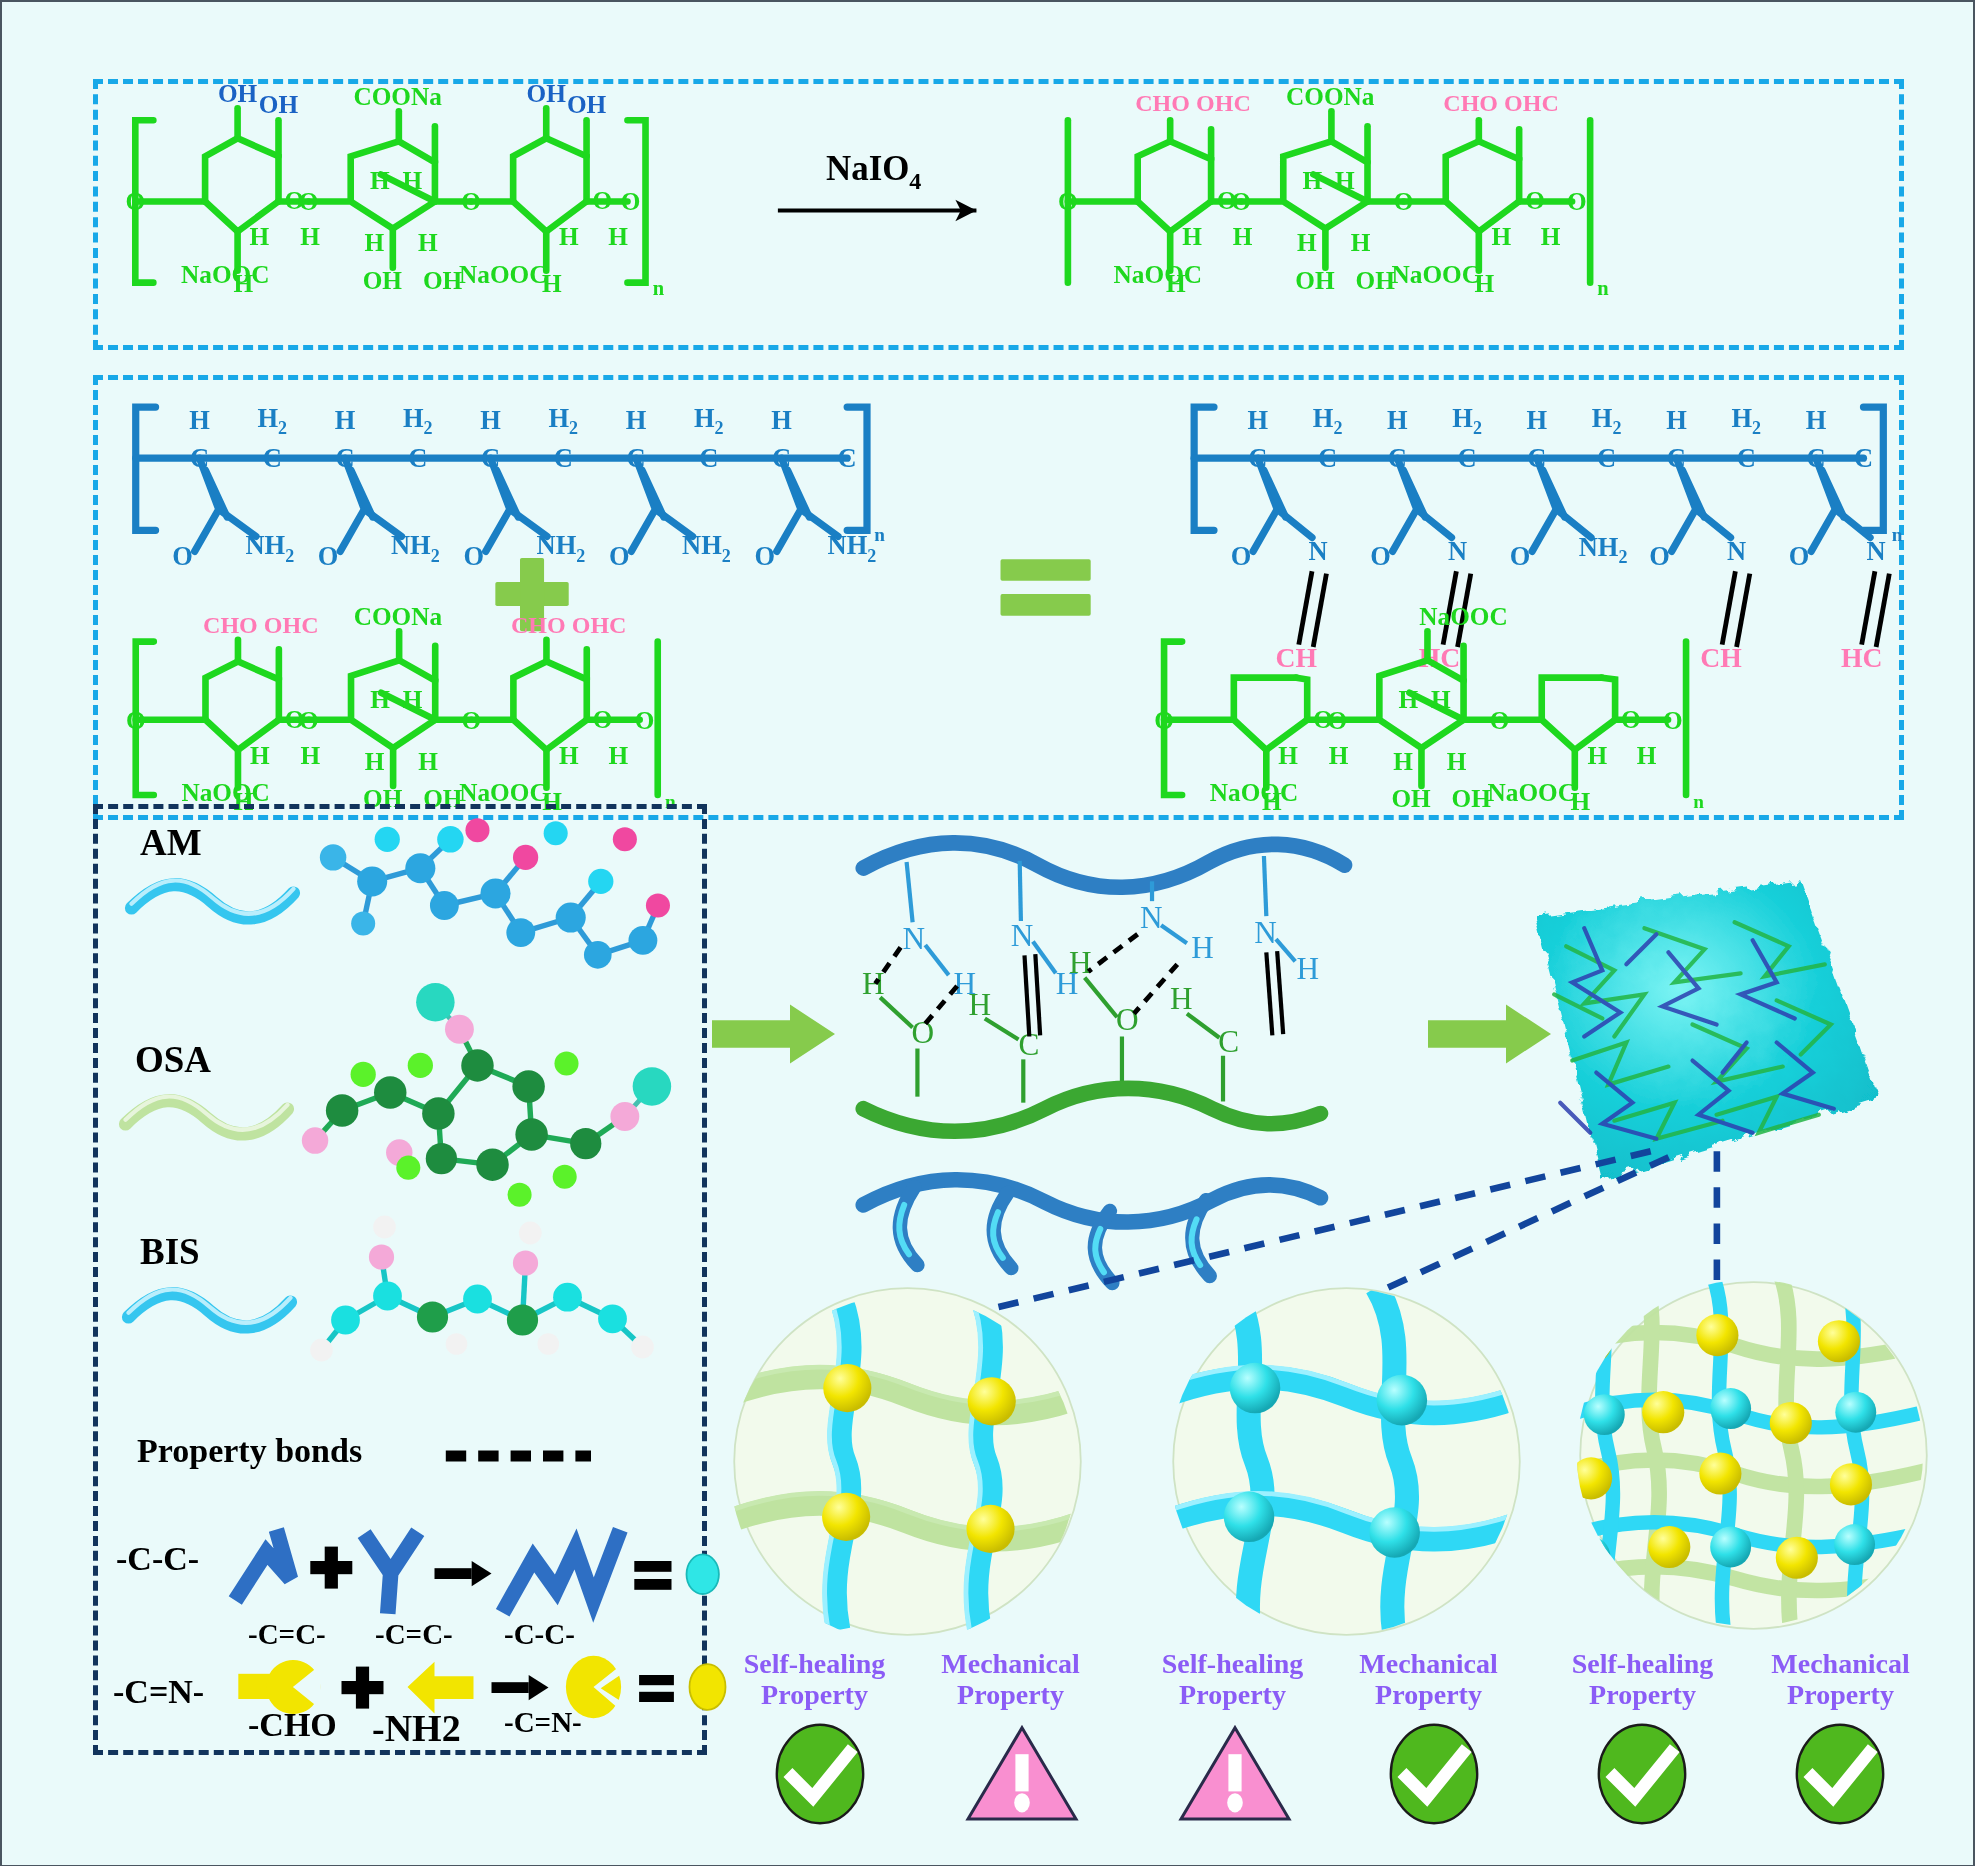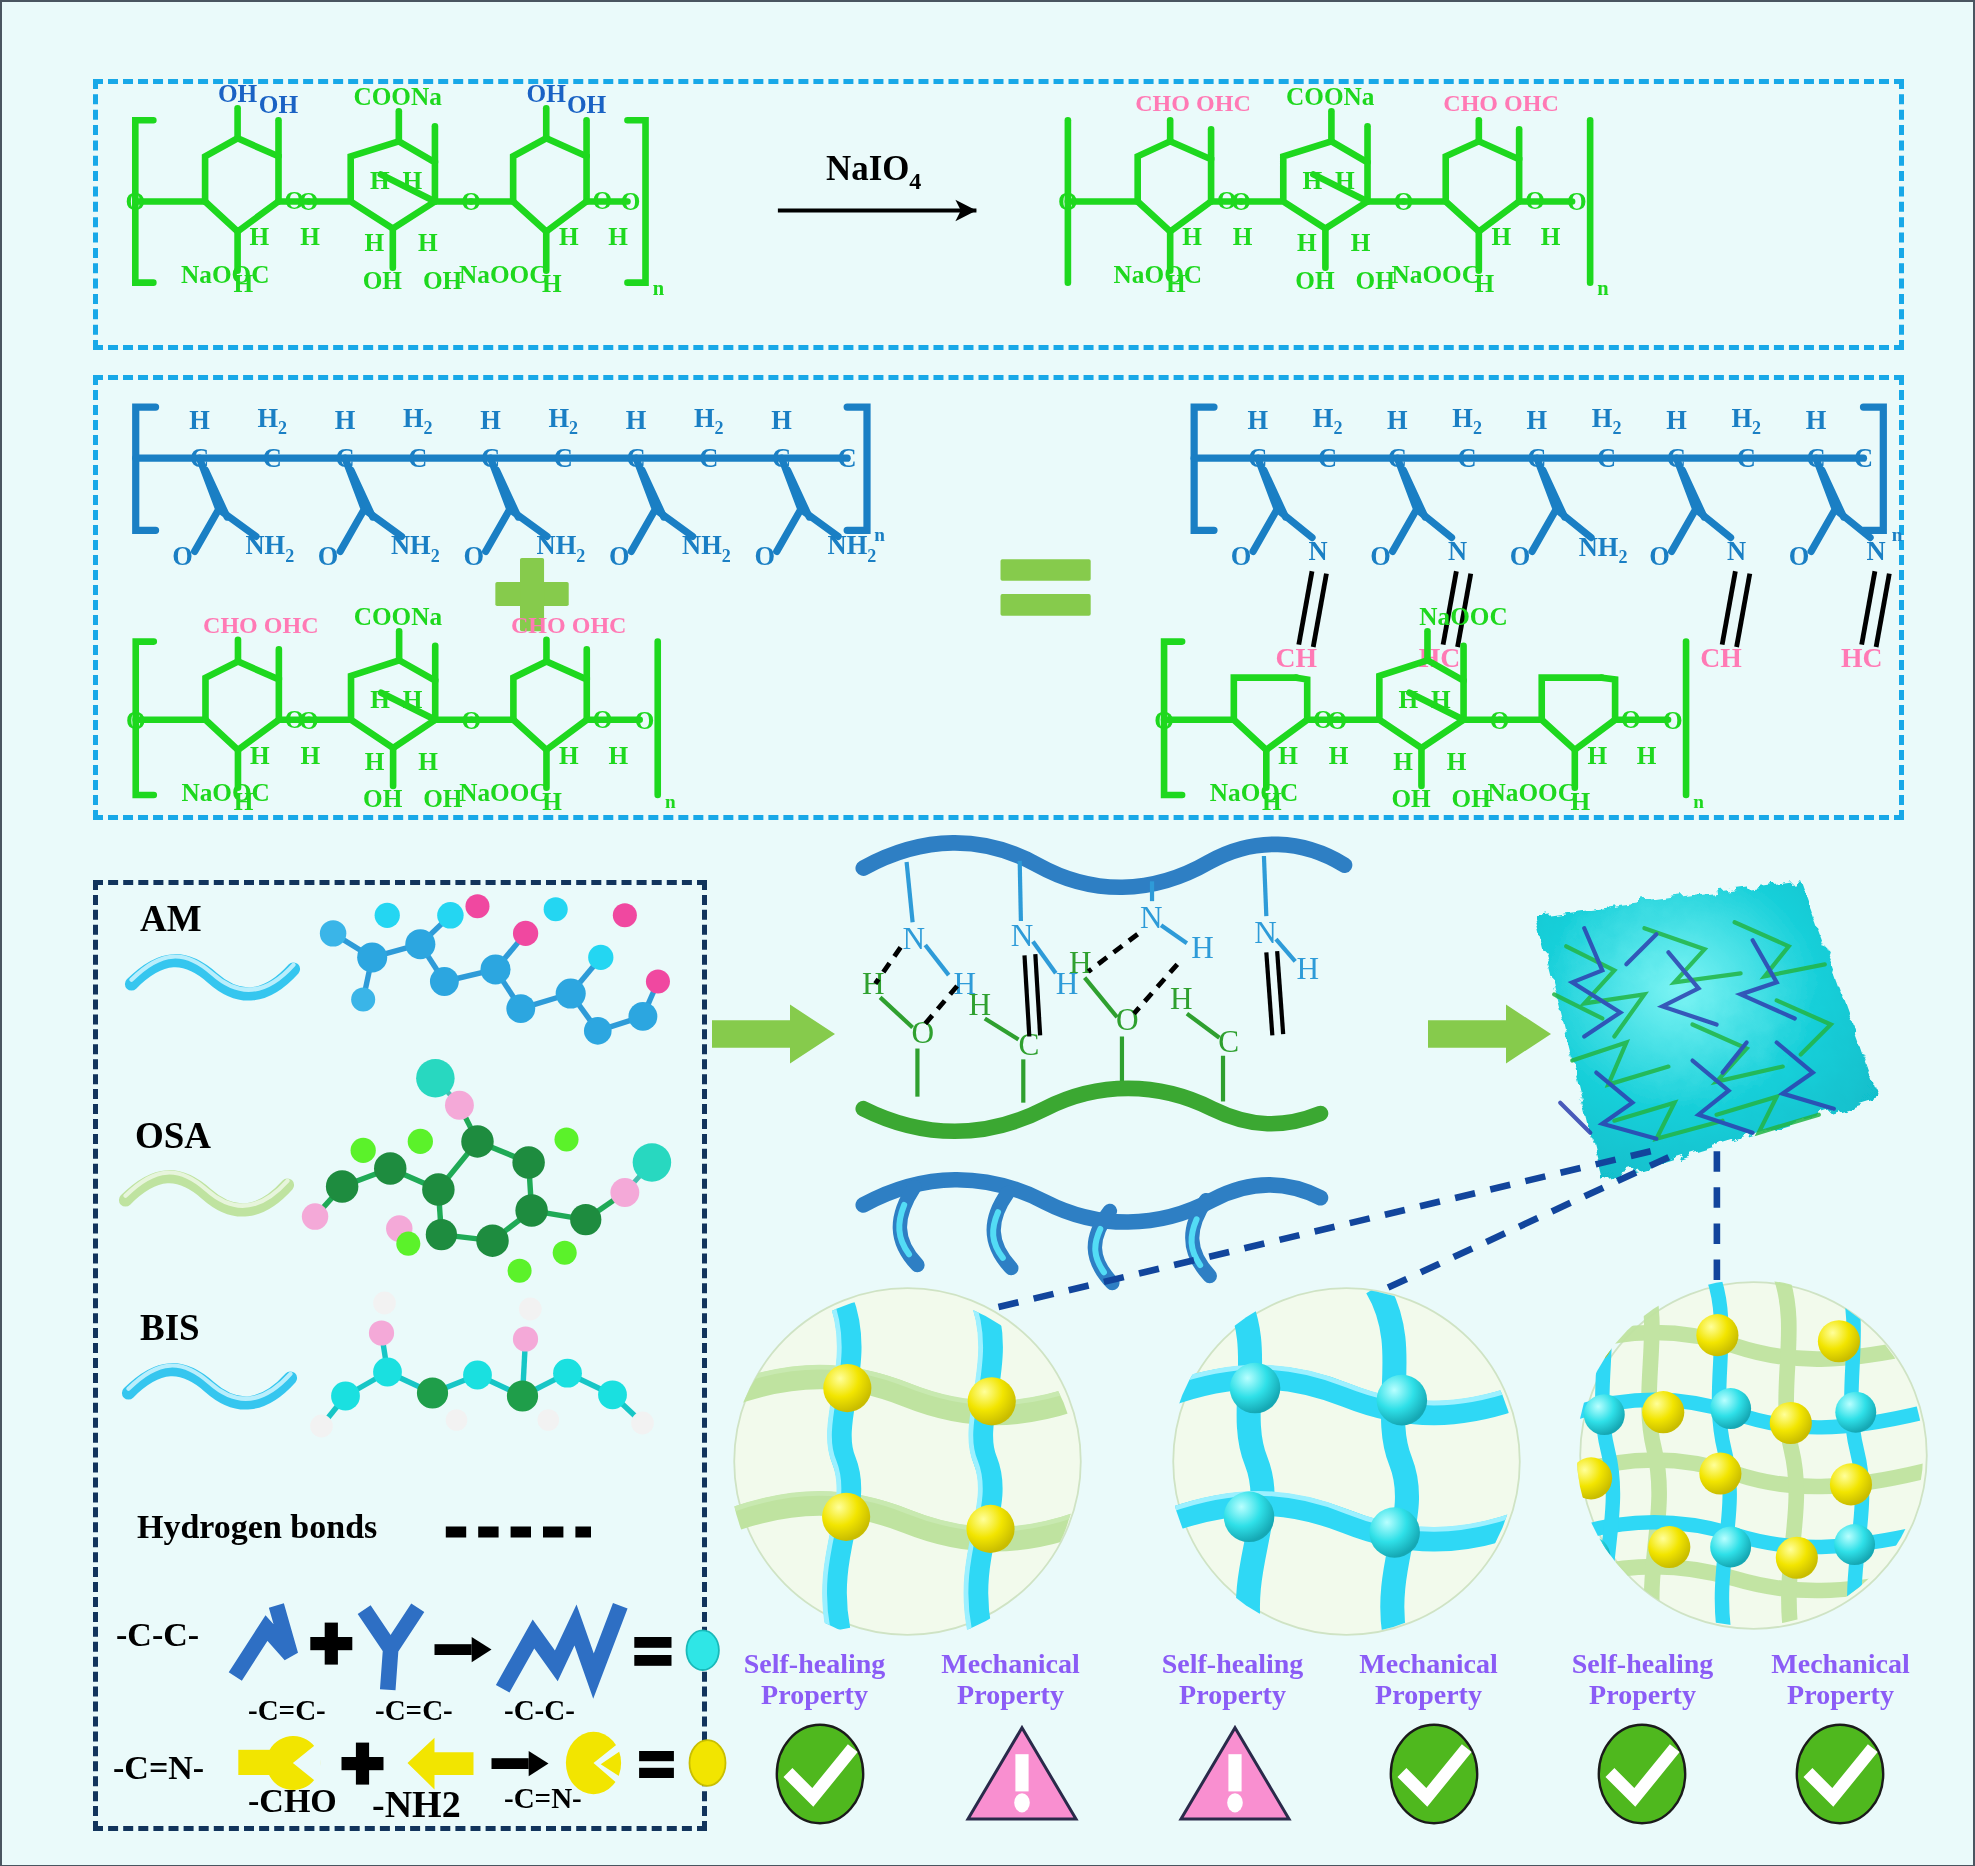--- a/index.html
+++ b/index.html
@@ -373,21 +373,21 @@
               <text x="540" y="310">OH</text>
             <text x="225" y="315">H</text>
               <text x="738" y="315">H</text>
             <text x="942" y="312" font-size="32">n</text>
           </g>
         </g>
       </g>
     </svg>
   </div>
 
-  <div class="panel dash-navy" style="left:91px;top:878px;width:614px;height:951px;text-decoration:underline;">
+  <div class="panel dash-navy" style="left:91px;top:802px;width:614px;height:951px;text-decoration:underline;">
 
     <div class="lbl" style="left:42px;top:12px;font-size:37px;">AM</div>
     <svg class="abs" style="left:27px;top:66px;" width="175" height="54" viewBox="0 0 290 90">
       <path d="M10 55 C60 5, 100 5, 145 45 C190 85, 235 80, 280 30" stroke="#35c6ef" stroke-width="22" fill="none" stroke-linecap="round"></path>
       <path d="M10 48 C60 -2, 100 -2, 145 38 C190 78, 235 73, 280 23" stroke="#b9eefc" stroke-width="7" fill="none" stroke-linecap="round"></path>
     </svg>
 
     <div class="lbl" style="left:37px;top:229px;font-size:37px;">OSA</div>
     <svg class="abs" style="left:21px;top:282px;" width="175" height="54" viewBox="0 0 290 90">
       <path d="M10 55 C60 5, 100 5, 145 45 C190 85, 235 80, 280 30" stroke="#bfe3a0" stroke-width="22" fill="none" stroke-linecap="round"></path>
@@ -507,21 +507,21 @@
           <circle cx="360" cy="55" r="21" fill="#f4a9d8"></circle>
         <circle cx="20" cy="200" r="19" fill="#f2f2f2"></circle>
           <circle cx="555" cy="195" r="19" fill="#f2f2f2"></circle>
         <circle cx="125" cy="-5" r="19" fill="#f2f2f2"></circle>
           <circle cx="368" cy="5" r="19" fill="#f2f2f2"></circle>
         <circle cx="245" cy="190" r="18" fill="#f2f2f2"></circle>
           <circle cx="398" cy="190" r="18" fill="#f2f2f2"></circle>
       </g>
     </svg>
 
-    <div class="lbl" style="left:39px;top:623px;font-size:34px;">Hydrogen bonds</div>
+    <div class="lbl" style="left:39px;top:623px;font-size:34px;">Property bonds</div>
     <svg class="abs" style="left:343px;top:635px;" width="156" height="24" viewBox="0 0 260 40">
       <line x1="8" y1="20" x2="250" y2="20" stroke="#000" stroke-width="18" stroke-dasharray="34 20" stroke-linecap="butt"></line>
     </svg>
 
     <div class="lbl" style="left:18px;top:731px;font-size:34px;">-C-C-</div>
     <svg class="abs" style="left:135px;top:692px;" width="457" height="120" viewBox="0 0 760 200">
       <g stroke="#2e6fc4" stroke-width="26" fill="none" stroke-linecap="square">
         <path d="M10 155 L55 85 L95 130 L75 60"></path>
       </g>
       <g fill="#000">

